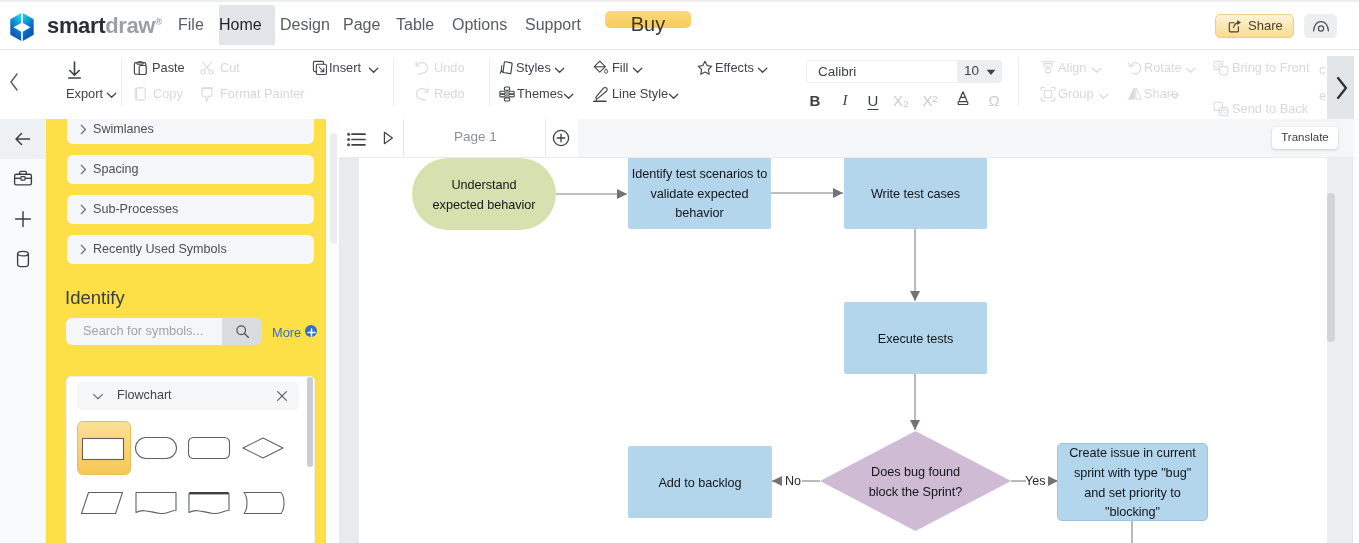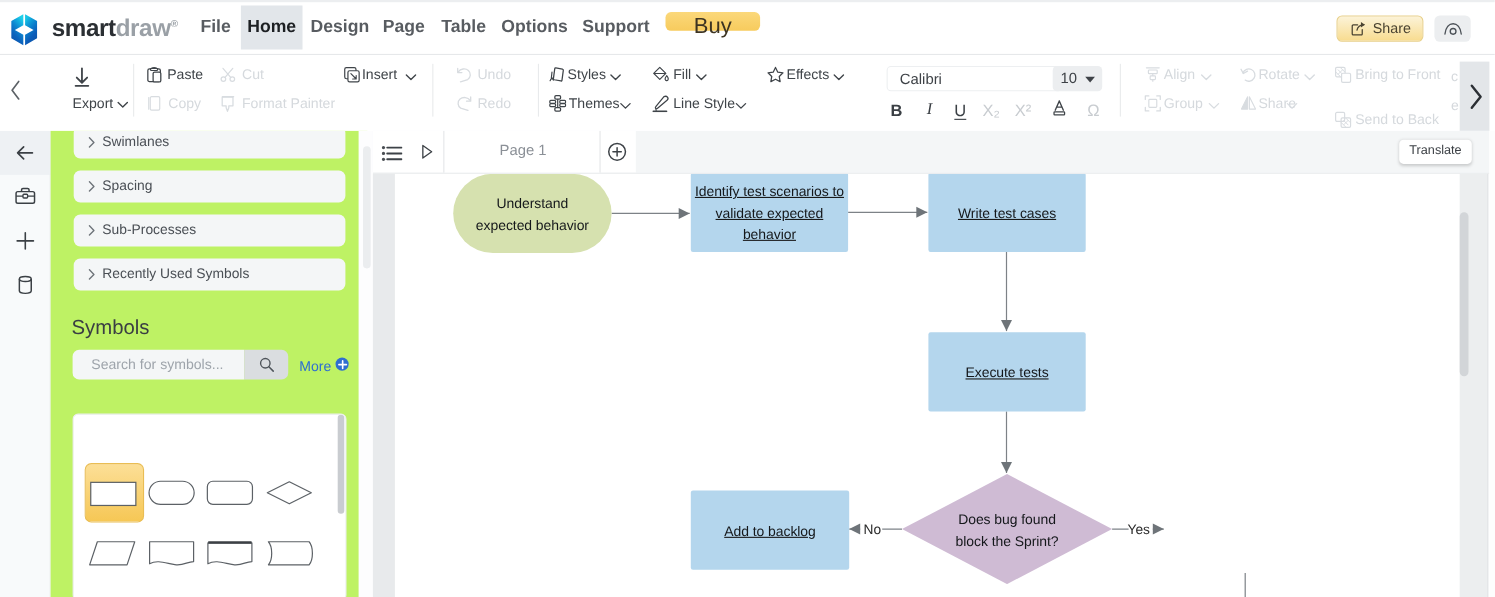--- a/index.html
+++ b/index.html
@@ -17,21 +17,21 @@
   .topbar-topline { position:absolute; left:0; top:0; width:1359px; height:2px; background:#eceef0; }
   .topbar-sep { position:absolute; left:0; top:49px; width:1359px; height:1px; background:#e6e8ea; }
   .logo { position:absolute; left:9px; top:12px; width:26px; height:30px; }
   .brandtext { position:absolute; left:47px; top:13px; font-size:22px; font-weight:bold; letter-spacing:-0.35px; }
   .brandtext .b1 { color:#2b2f33; }
   .brandtext .b2 { color:#9aa0a6; }
   .brandtext .tm { color:#9aa0a6; font-size:9px; vertical-align:super; }
 
   .menu { position:absolute; left:170px; top:0px; height:50px; }
   .menu-item { position:absolute; top:5px; height:40px; line-height:40px; font-size:16px;
-               color:#585c61; text-align:center; cursor:default;font-weight:bold; }
+               color:#585c61; text-align:left; cursor:default; }
   .menu-item.active { background:#e2e6ea; color:#1d2023; }
 
   .buy-btn { position:absolute; left:605px; top:11px; width:86px; height:17px; border-radius:5px;
              background:linear-gradient(180deg,#fbd87a 0%, #f7cb5d 100%);
              color:#3d3422; font-size:20px; text-align:center; line-height:27px; }
 
   .share-btn { position:absolute; left:1215px; top:14px; width:79px; height:24px; border-radius:5px;
                background:linear-gradient(180deg,#fcf3d8 0%, #f8dc90 100%);
                border:1px solid #e8d08a;
                font-size:13px; color:#4a4331; line-height:22px; }
@@ -59,21 +59,21 @@
 
   .fmtbtn { position:absolute; top:42px; font-size:15px; color:#3a3f44; text-align:center; }
   .fmtbtn.dis { color:#c8ccd0; }
 
   
   .rail { position:absolute; left:0; top:119px; width:46px; height:424px; background:#f8fafb; border-right:1px solid #eef0f2; }
   .rail-item { position:absolute; left:0; width:46px; height:40px; }
   .rail-item.sel { background:#eef1f4; }
 
   
-  .lpanel { position:absolute; left:46px; top:119px; width:288px; height:424px; background:#bef264; overflow:hidden; }
+  .lpanel { position:absolute; left:46px; top:119px; width:288px; height:424px; background:#fde047; overflow:hidden; }
   .acc { position:absolute; left:21px; width:247px; height:29px; background:#f4f6f7; border-radius:6px; }
   .acc .cap { position:absolute; left:26px; top:7px; font-size:12.6px; color:#4a4f55; }
   .acc .chev { position:absolute; left:11px; top:9px; }
   .symbols-title { position:absolute; left:19px; top:168px; font-size:18.5px; color:#3a3e43; }
   .searchbox { position:absolute; left:20px; top:199px; width:156px; height:27px; background:#f4f6f7;
                border-radius:6px 0 0 6px; }
   .searchbox .ph { position:absolute; left:17px; top:5px; font-size:12.8px; color:#9ea4ab; }
   .searchbtn { position:absolute; left:176px; top:199px; width:40px; height:27px; background:#dadde0; border-radius:0 6px 6px 0; }
   .more { position:absolute; left:226px; top:206px; font-size:12.8px; color:#2f6fd0; }
   .moredot { position:absolute; left:259px; top:206px; width:12px; height:12px; border-radius:50%; background:#2f6fd0; }
@@ -96,21 +96,21 @@
   .pagetab { position:absolute; left:64px; top:0; width:143px; height:38px; background:#fff; border-left:1px solid #e4e6e8; border-right:1px solid #e4e6e8; }
   .pagetab .lbl { position:absolute; left:0; top:10px; width:143px; text-align:center; font-size:13.5px; color:#8b9097; }
   .translate { position:absolute; left:1272px; top:127px; z-index:20; width:66px; height:22px; background:#fff;
                border-radius:4px; box-shadow:0 1px 3px rgba(0,0,0,0.18); font-size:11.5px; color:#3c4045;
                text-align:center; line-height:21px; }
 
   .canvas { position:absolute; left:0px; top:39px; width:986px; height:385px; background:#fff; overflow:hidden; }
 
   .node { position:absolute; font-size:13px; color:#1a1a1a; text-align:center; line-height:17px;
           display:flex; align-items:center; justify-content:center; }
-  .node.proc { background:#b4d6ed;text-decoration:underline; }
+  .node.proc { background:#b4d6ed; }
   .node.term { background:#d6e1af; border-radius:48px; }
 
   .edgelbl { position:absolute; font-size:12.5px; color:#2a2a2a; }
   .nodetext { display:flex; flex-direction:column; align-items:center; justify-content:center;
               text-align:center; font-size:12.7px; color:#14171a; line-height:19.6px; letter-spacing:-0.05px; padding-top:3px; }
   .node { overflow:visible; }
   .lpanel-scroll-track { position:absolute; left:326px; top:119px; width:13px; height:424px; background:#fdfdfe; }
   .lpanel-scroll-thumb { position:absolute; left:330px; top:133px; width:7px; height:111px; background:#ebedef; border-radius:4px; }
   .canvas-gutter-left { position:absolute; left:339px; top:158px; width:20px; height:385px; background:#e8eaec; z-index:4; }
   .canvas-scroll-track { position:absolute; left:1327px; top:158px; z-index:5; width:26px; height:385px; background:#eceeef; border-right:1px solid #e2e4e6; }
@@ -497,35 +497,44 @@
           <path d="M3.3 1.3 L7.4 5.5 L3.3 9.7" fill="none" stroke="#6e747a" stroke-width="1.25" stroke-linecap="round" stroke-linejoin="round"></path>
         </svg>
         <div class="cap">Sub-Processes</div>
       </div>
       <div class="acc" style="top:116px">
         <svg class="chev" width="11" height="11" viewBox="0 0 11 11">
           <path d="M3.3 1.3 L7.4 5.5 L3.3 9.7" fill="none" stroke="#6e747a" stroke-width="1.25" stroke-linecap="round" stroke-linejoin="round"></path>
         </svg>
         <div class="cap">Recently Used Symbols</div>
       </div>
-      <div class="symbols-title">Symbols</div>
+      <div class="symbols-title">Identify</div>
       <div class="searchbox">
         <div class="ph">Search for symbols...</div>
       </div>
       <div class="searchbtn">
         <svg style="position:absolute;left:13px;top:6px" width="15" height="15" viewBox="0 0 15 15">
           <circle cx="6.2" cy="6.2" r="4.3" fill="none" stroke="#4e545a" stroke-width="1.25"></circle>
           <path d="M9.4 9.4 L13.4 13.4" stroke="#4e545a" stroke-width="1.35" stroke-linecap="round"></path>
         </svg>
       </div>
       <div class="more">More</div>
       <div class="moredot"><svg width="13" height="13" viewBox="0 0 13 13">
           <path d="M6.5 3.1 L6.5 9.9 M3.1 6.5 L9.9 6.5" stroke="#ffffff" stroke-width="1.5" stroke-linecap="round"></path>
         </svg></div>
       <div class="symcard">
+        <div class="symhdr">
+          <svg style="position:absolute;left:15px;top:9px" width="12" height="11" viewBox="0 0 12 11">
+            <path d="M1.5 3.4 L6 7.8 L10.5 3.4" fill="none" stroke="#6e747a" stroke-width="1.25" stroke-linecap="round" stroke-linejoin="round"></path>
+          </svg>
+          <div class="cap">Flowchart</div>
+          <svg style="position:absolute;left:199px;top:8px" width="12" height="12" viewBox="0 0 12 12">
+            <path d="M1.6 1.6 L10.4 10.4 M10.4 1.6 L1.6 10.4" stroke="#5c6166" stroke-width="1.2" stroke-linecap="round"></path>
+          </svg>
+        </div>
         <div class="symcell sel" style="left:10px;top:44px">
           <svg style="position:absolute;left:2px;top:9px" width="46" height="36" viewBox="0 0 46 36">
             <rect x="2.5" y="7.5" width="41" height="21" fill="#fff" stroke="#5c6166" stroke-width="1.1"></rect>
           </svg>
         </div>
         <div class="symcell" style="left:63.6px;top:44px">
           <svg style="position:absolute;left:2px;top:9px" width="46" height="36" viewBox="0 0 46 36">
             <rect x="2.5" y="7.5" width="41" height="21" rx="10.5" fill="#fff" stroke="#5c6166" stroke-width="1.1"></rect>
           </svg>
         </div>
@@ -639,20 +648,28 @@
           <div class="nodetext" style="position:absolute;left:0;top:0;width:191px;height:100px">
             <div>Does bug found</div>
             <div>block the Sprint?</div>
           </div>
         </div>
         <div class="node proc" style="left:289px;top:288px;width:144px;height:72px;background:#b4d6ed;border-radius:2px">
           <div class="nodetext">
             <div>Add to backlog</div>
           </div>
         </div>
+        <div class="node proc" style="left:718px;top:285px;width:151px;height:78px;background:#b4d6ed;border-radius:5px;border:1px solid #9cc4e0">
+          <div class="nodetext">
+            <div>Create issue in current</div>
+            <div>sprint with type "bug"</div>
+            <div>and set priority to</div>
+            <div>"blocking"</div>
+          </div>
+        </div>
         <div class="edgelbl" style="left:446px;top:316px">No</div>
         <div class="edgelbl" style="left:686px;top:316px">Yes</div>
       </div>
   </div>
   <div class="translate">Translate</div>
   <div class="canvas-gutter-left"></div>
   <div class="lpanel-scroll-track"></div>
   <div class="lpanel-scroll-thumb"></div>
   <div class="canvas-scroll-track"></div>
   <div class="canvas-right-edge"></div>

